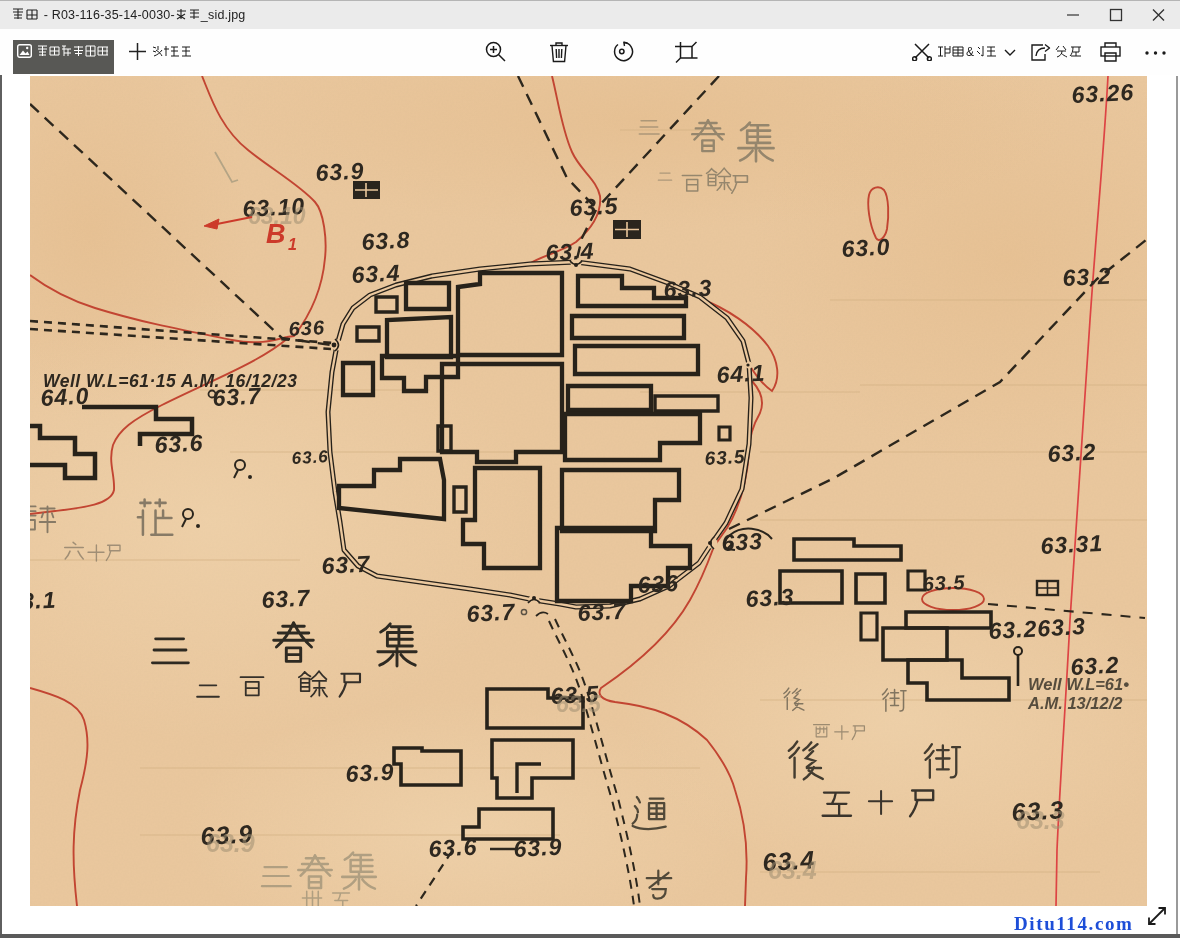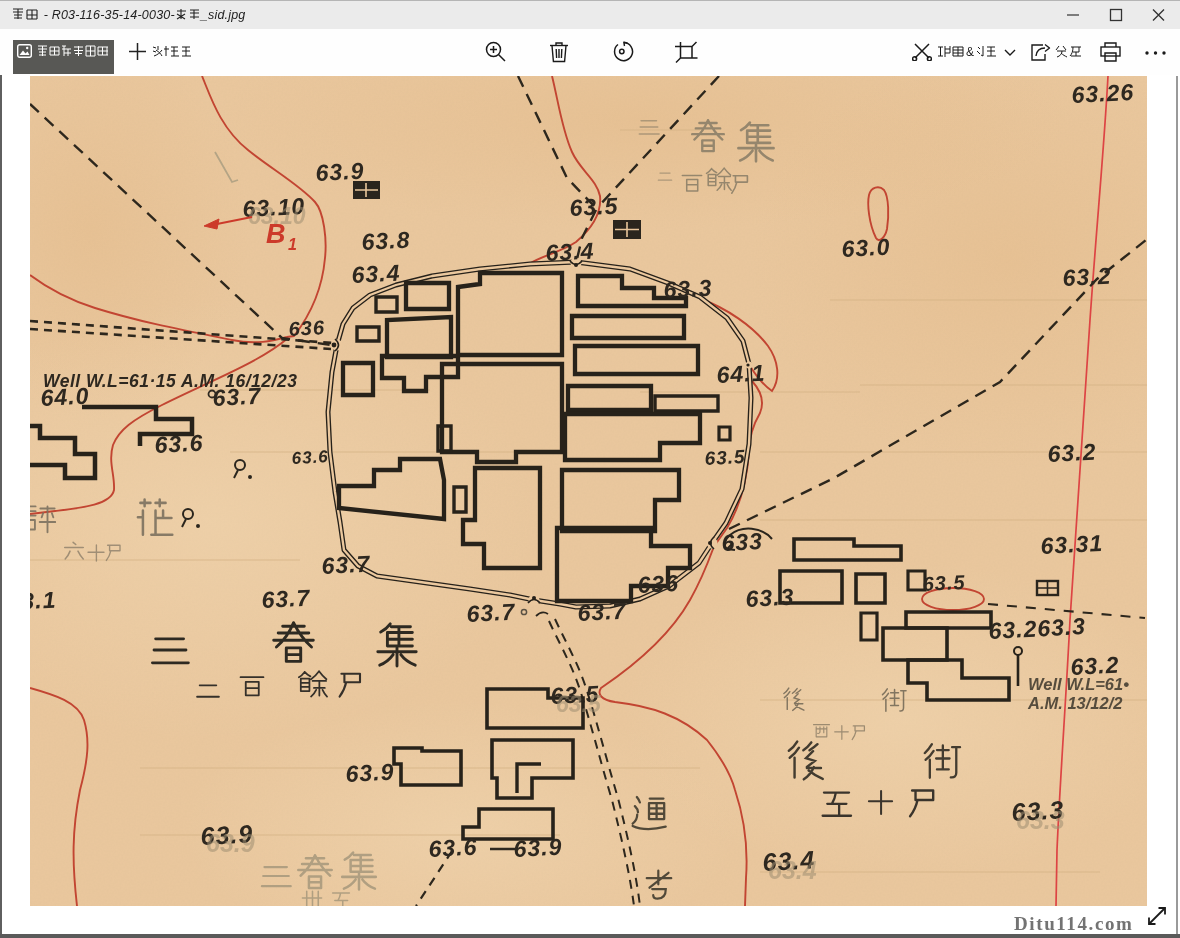--- a/index.html
+++ b/index.html
@@ -1,24 +1,24 @@
 <!DOCTYPE html>
 <html><head>
 <meta charset="utf-8">
 <style>
   html,body{margin:0;padding:0;width:1180px;height:938px;overflow:hidden;background:#ffffff;
     font-family:"Liberation Sans",sans-serif;}
   #win{position:relative;width:1180px;height:938px;background:#fff;}
   #titlebar{position:absolute;left:0;top:0;width:1180px;height:29px;background:#ebebeb;border-top:1px solid #b5b5b5;}
-  #titletext{position:absolute;left:12px;top:8px;font-size:12.5px;color:#222;letter-spacing:0.2px;font-style:italic;}
+  #titletext{position:absolute;left:12px;top:8px;font-size:12.5px;color:#222;letter-spacing:0.2px;}
   #toolbar{position:absolute;left:0;top:29px;width:1180px;height:46px;background:#fefefe;}
   #viewallbtn{position:absolute;left:13px;top:40px;width:101px;height:34px;background:#585855;}
   #mapwrap{position:absolute;left:30px;top:76px;width:1117px;height:830px;}
   #brandtext{position:absolute;left:1014px;top:913px;font-family:"Liberation Serif",serif;font-weight:bold;
-     font-size:19px;color:#737373;letter-spacing:1.6px;}
+     font-size:19px;color:#1d4ed8;letter-spacing:1.6px;}
   #winborderL{position:absolute;left:0;top:75px;width:2px;height:859px;background:#5f5f5f;}
   #winborderR{position:absolute;left:1176px;top:76px;width:2px;height:858px;background:#9a9a9a;}
   #winborderB{position:absolute;left:0;top:934px;width:1180px;height:4px;background:#5a5a5a;}
 </style>
 </head>
 <body>
 <div id="win">
 
   <div id="titlebar"></div>
 

